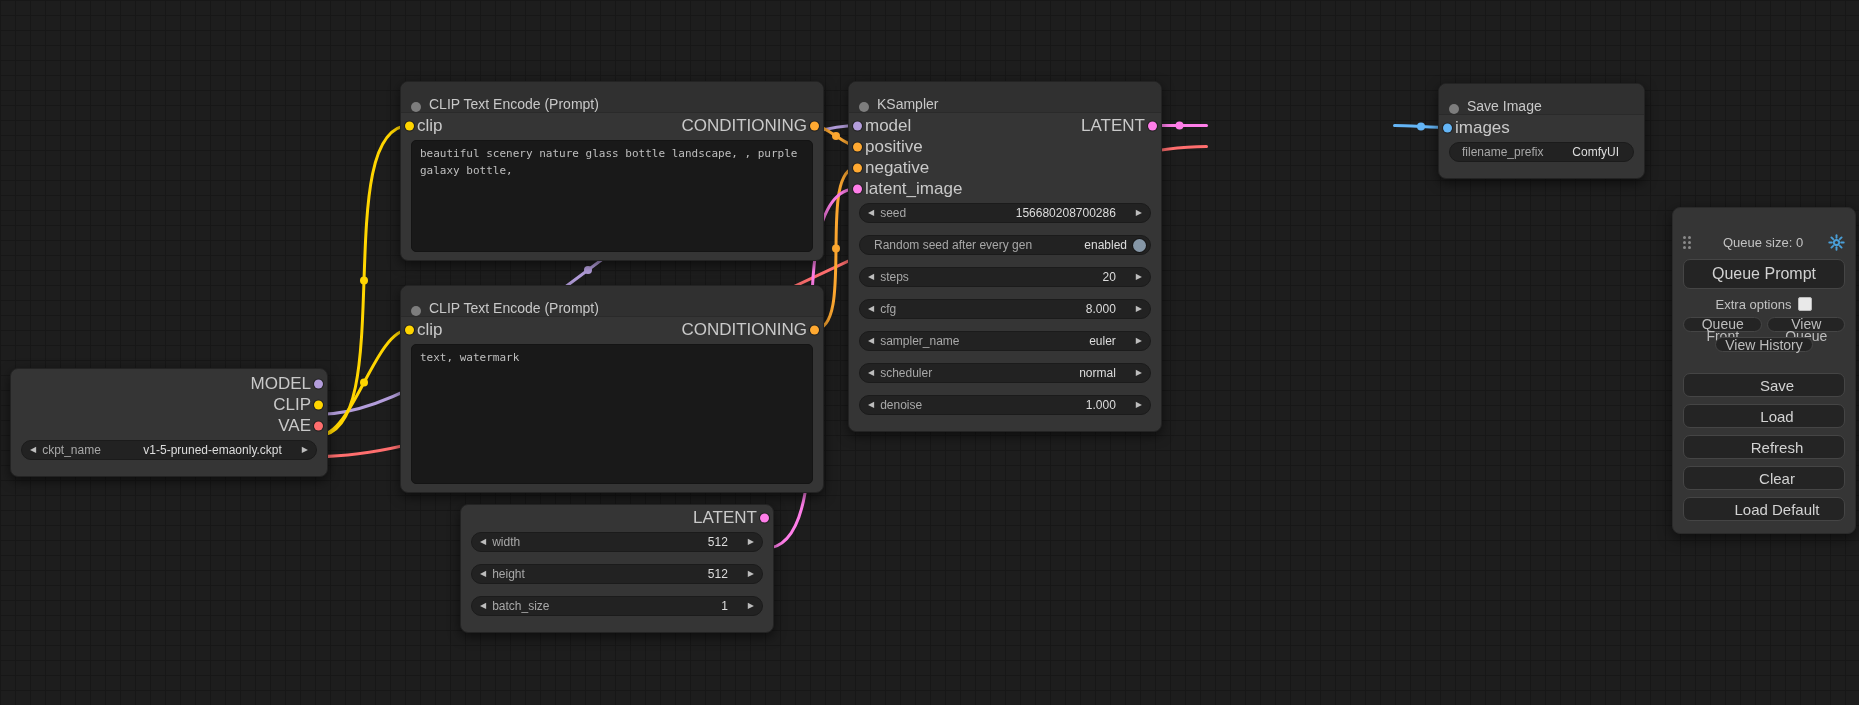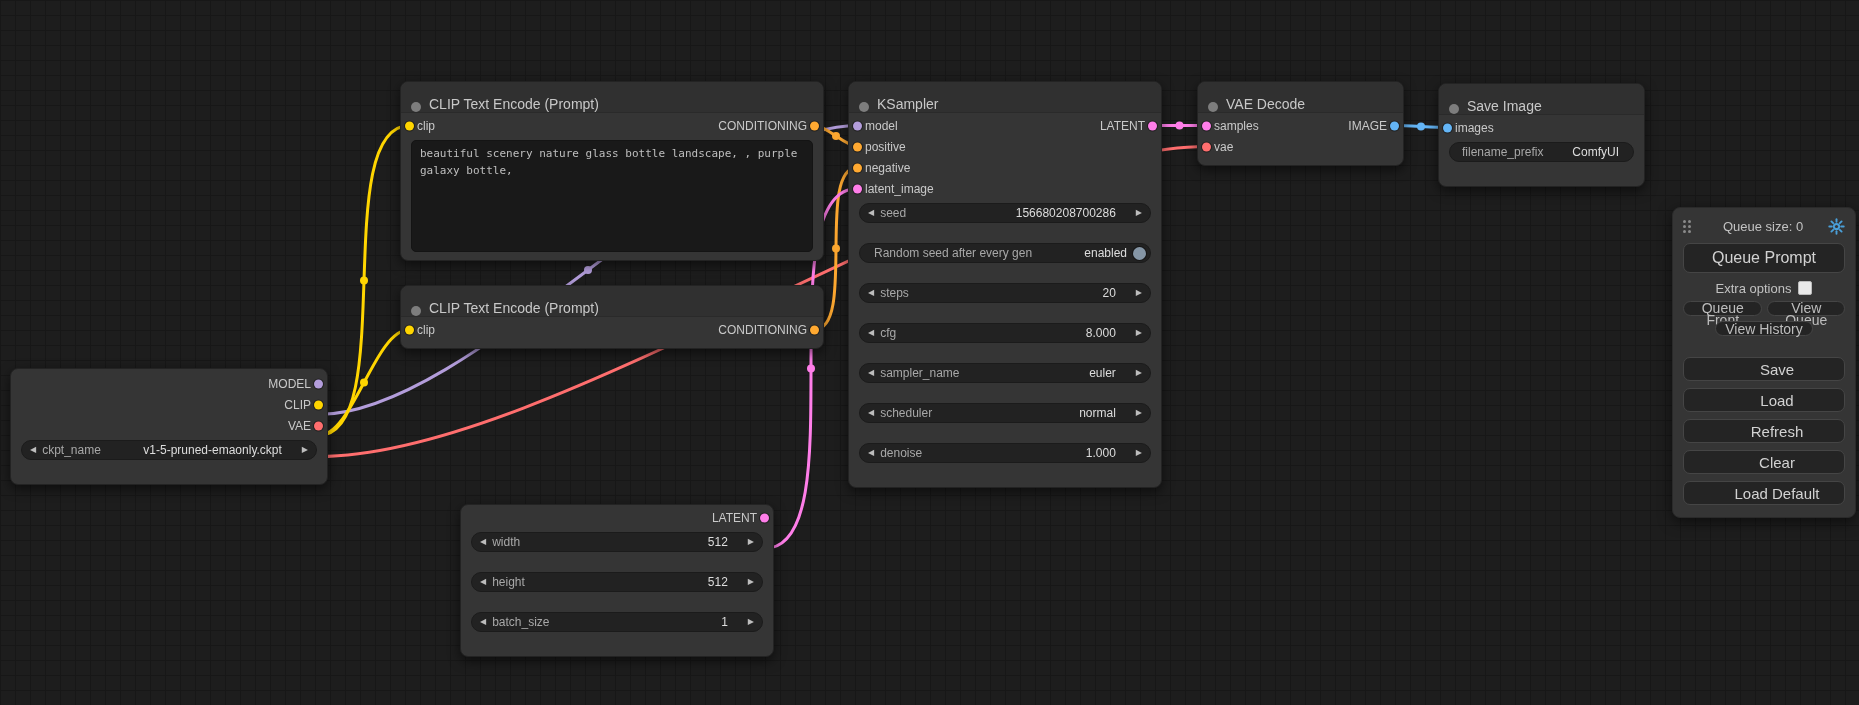--- a/index.html
+++ b/index.html
@@ -18,49 +18,49 @@
     box-sizing:border-box;padding-bottom:8px;
   }
   .ntitle{
     height:30px;flex:0 0 30px;display:flex;align-items:flex-end;gap:8px;padding:0 10px;
     background:#303030;border-radius:8px 8px 0 0;border-bottom:1px solid #2a2a2a;
   }
   .tdot{width:10px;height:10px;border-radius:50%;flex:0 0 auto;}
   .ttext{font-size:14px;color:#c8c8c8;white-space:nowrap;}
   .ports{padding-top:2px;}
   .row{position:relative;height:21px;display:flex;align-items:center;padding:0 16px;
-       font-size:12px;color:#c9c9c9;}
+       font-size:17px;color:#c9c9c9;}
   .grow{flex:1;}
   .dot{position:absolute;width:9px;height:9px;border-radius:50%;top:50%;
        transform:translateY(-50%);box-shadow:0 0 0 1px rgba(0,0,0,.4);}
   .dot.in{left:4px;}
   .dot.out{right:4px;}
   .widget{
-    height:20px;flex:0 0 20px;margin:4px 10px 16px;background:#222;border:1px solid #1b1b1b;
+    height:20px;flex:0 0 20px;margin:4px 10px 8px;background:#222;border:1px solid #1b1b1b;
     border-radius:10px;display:flex;align-items:center;padding:0 8px;font-size:12px;
     color:#a8a8a8;gap:6px;box-sizing:border-box;white-space:nowrap;
   }
   .widget .wvalue{margin-left:auto;color:#ddd;}
   .widget .wvalue.inset{padding-right:14px;}
   .widget .arrow{font-size:8px;color:#bdbdbd;line-height:1;cursor:pointer;}
   .knob{width:13px;height:13px;border-radius:50%;background:#8596a6;
         box-shadow:0 0 0 1px rgba(0,0,0,.35);margin-right:-4px;flex:0 0 auto;}
   .ntext{
     display:block;margin:4px 10px 0;background:#191919;border:1px solid #141414;
     border-radius:5px;color:#bfbfbf;font:11px/1.5 "DejaVu Sans Mono",monospace;
     padding:5px 8px;resize:none;outline:none;box-sizing:border-box;
     width:calc(100% - 20px);overflow:hidden;
   }
   
   #queue-panel{
     position:absolute;left:1672px;top:207px;width:184px;z-index:3;background:#353535;
     border:1px solid #2a2a2a;border-radius:8px;box-shadow:0 4px 14px rgba(0,0,0,.55);
     box-sizing:border-box;padding:8px 10px 12px;
   }
-  .qheader{display:flex;align-items:center;height:20px;}
+  .qheader{display:flex;align-items:center;height:20px;margin-top:16px;}
   .drag-dots{display:grid;grid-template-columns:3px 3px;grid-auto-rows:3px;gap:2px;margin-right:8px;cursor:grab;}
   .drag-dots i{width:3px;height:3px;border-radius:50%;background:#8a8a8a;}
   .qsize{flex:1;text-align:center;font-size:13px;color:#c2c2c2;}
   .gear{width:18px;height:18px;display:flex;align-items:center;justify-content:center;cursor:pointer;}
   .qbtn{
     display:block;width:100%;background:#242424;border:1px solid #454545;border-radius:7px;
     color:#d2d2d2;font-family:"Liberation Sans",sans-serif;cursor:pointer;box-sizing:border-box;
   }
   .qbtn.huge{height:30px;font-size:16px;margin-top:7px;}
   .qbtn.med{height:24px;font-size:15px;margin-top:7px;padding-left:32px;}
@@ -148,20 +148,21 @@
     </div>
     <div class="ports">
       <div class="row">
         <span class="dot in" style="background: rgb(255, 213, 0);"></span>
         <span>clip</span>
         <span class="grow"></span>
         <span>CONDITIONING</span>
         <span class="dot out" style="background: rgb(255, 169, 49);"></span>
       </div>
     </div>
+    <textarea class="ntext" style="height: 140px;" spellcheck="false">text, watermark</textarea>
   </div>
 
   <div class="node" style="left:460px;top:504px;width:314px;">
     <div class="ports">
       <div class="row">
         <span class="grow"></span>
         <span>LATENT</span>
         <span class="dot out" style="background: rgb(255, 126, 233);"></span>
       </div>
     </div>
@@ -247,39 +248,20 @@
       <span class="arrow">▶</span>
     </div>
     <div class="widget">
       <span class="arrow">◀</span>
       <span>denoise</span>
       <span class="wvalue inset">1.000</span>
       <span class="arrow">▶</span>
     </div>
   </div>
 
-  <div class="node" style="left:1197px;top:81px;width:207px;">
-    <div class="ntitle">
-      <span class="tdot" style="background: rgb(125, 125, 125);"></span>
-      <span class="ttext">VAE Decode</span>
-    </div>
-    <div class="ports">
-      <div class="row">
-        <span class="dot in" style="background: rgb(255, 126, 233);"></span>
-        <span>samples</span>
-        <span class="grow"></span>
-        <span>IMAGE</span>
-        <span class="dot out" style="background: rgb(100, 181, 246);"></span>
-      </div>
-      <div class="row">
-        <span class="dot in" style="background: rgb(255, 110, 110);"></span>
-        <span>vae</span>
-      </div>
-    </div>
-  </div>
 
   <div class="node" style="left:1438px;top:83px;width:207px;">
     <div class="ntitle">
       <span class="tdot" style="background: rgb(125, 125, 125);"></span>
       <span class="ttext">Save Image</span>
     </div>
     <div class="ports">
       <div class="row">
         <span class="dot in" style="background: rgb(100, 181, 246);"></span>
         <span>images</span>

